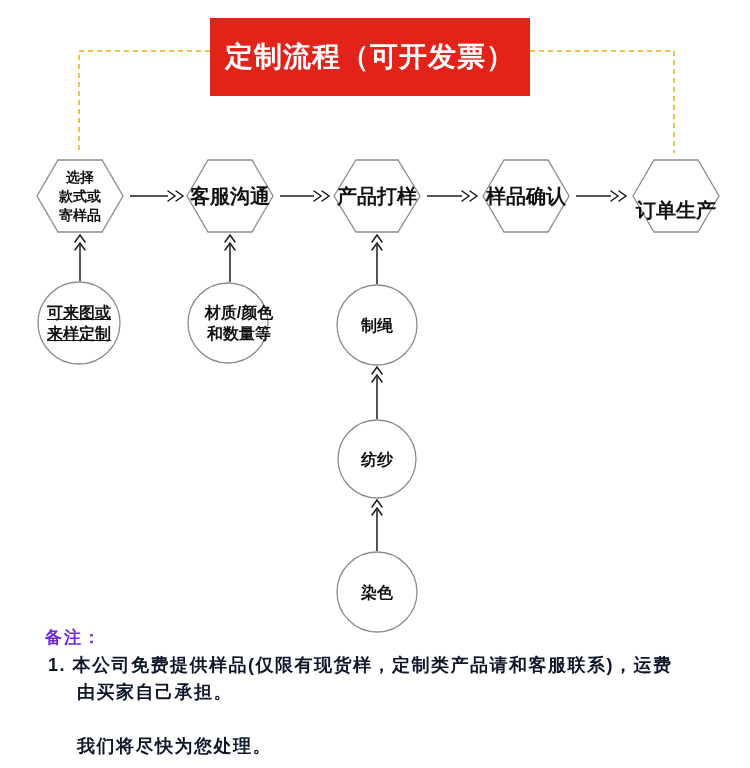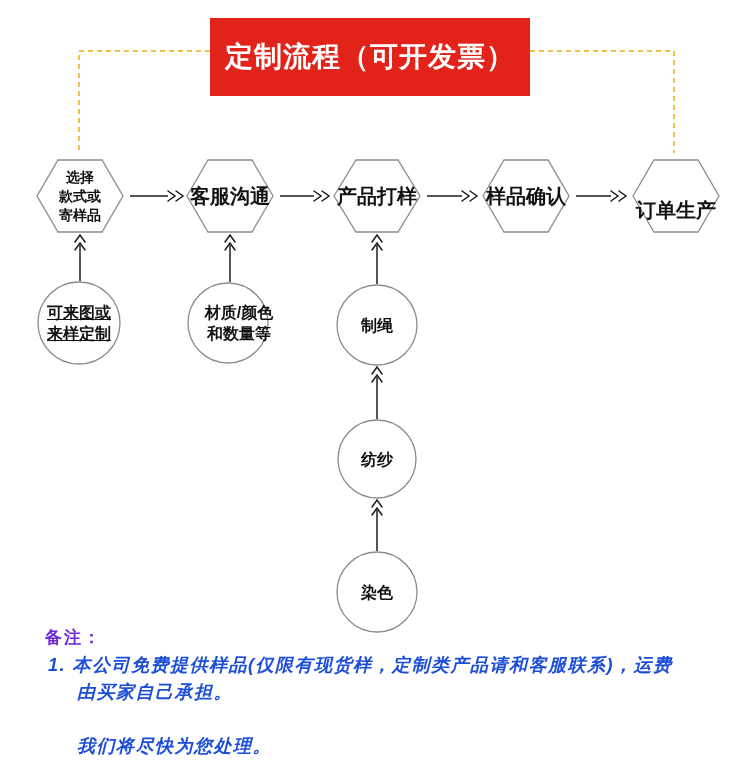--- a/index.html
+++ b/index.html
@@ -23,21 +23,21 @@
   }
   .hex-label{font-size:20px;line-height:21px;}
   .hex-label.small{font-size:14px;line-height:19px;}
   .circle-label{font-size:16px;line-height:21px;}
   .note-heading{
     position:absolute;left:45px;top:626px;color:#6d28d9;font-size:17px;font-weight:bold;
     letter-spacing:2px;white-space:nowrap;
   }
   .note-line{
     position:absolute;font-size:18px;font-weight:600;letter-spacing:1.5px;
-    color:#1d4ed8;white-space:nowrap;font-style:italic;
+    color:#0f172a;white-space:nowrap;
   }
 </style>
 </head>
 <body>
 
 <div class="stage">
 
   <svg class="layer" viewBox="0 0 750 768" aria-hidden="true">
 
     <polyline class="dash" points="210,51 79,51 79,152"></polyline>

